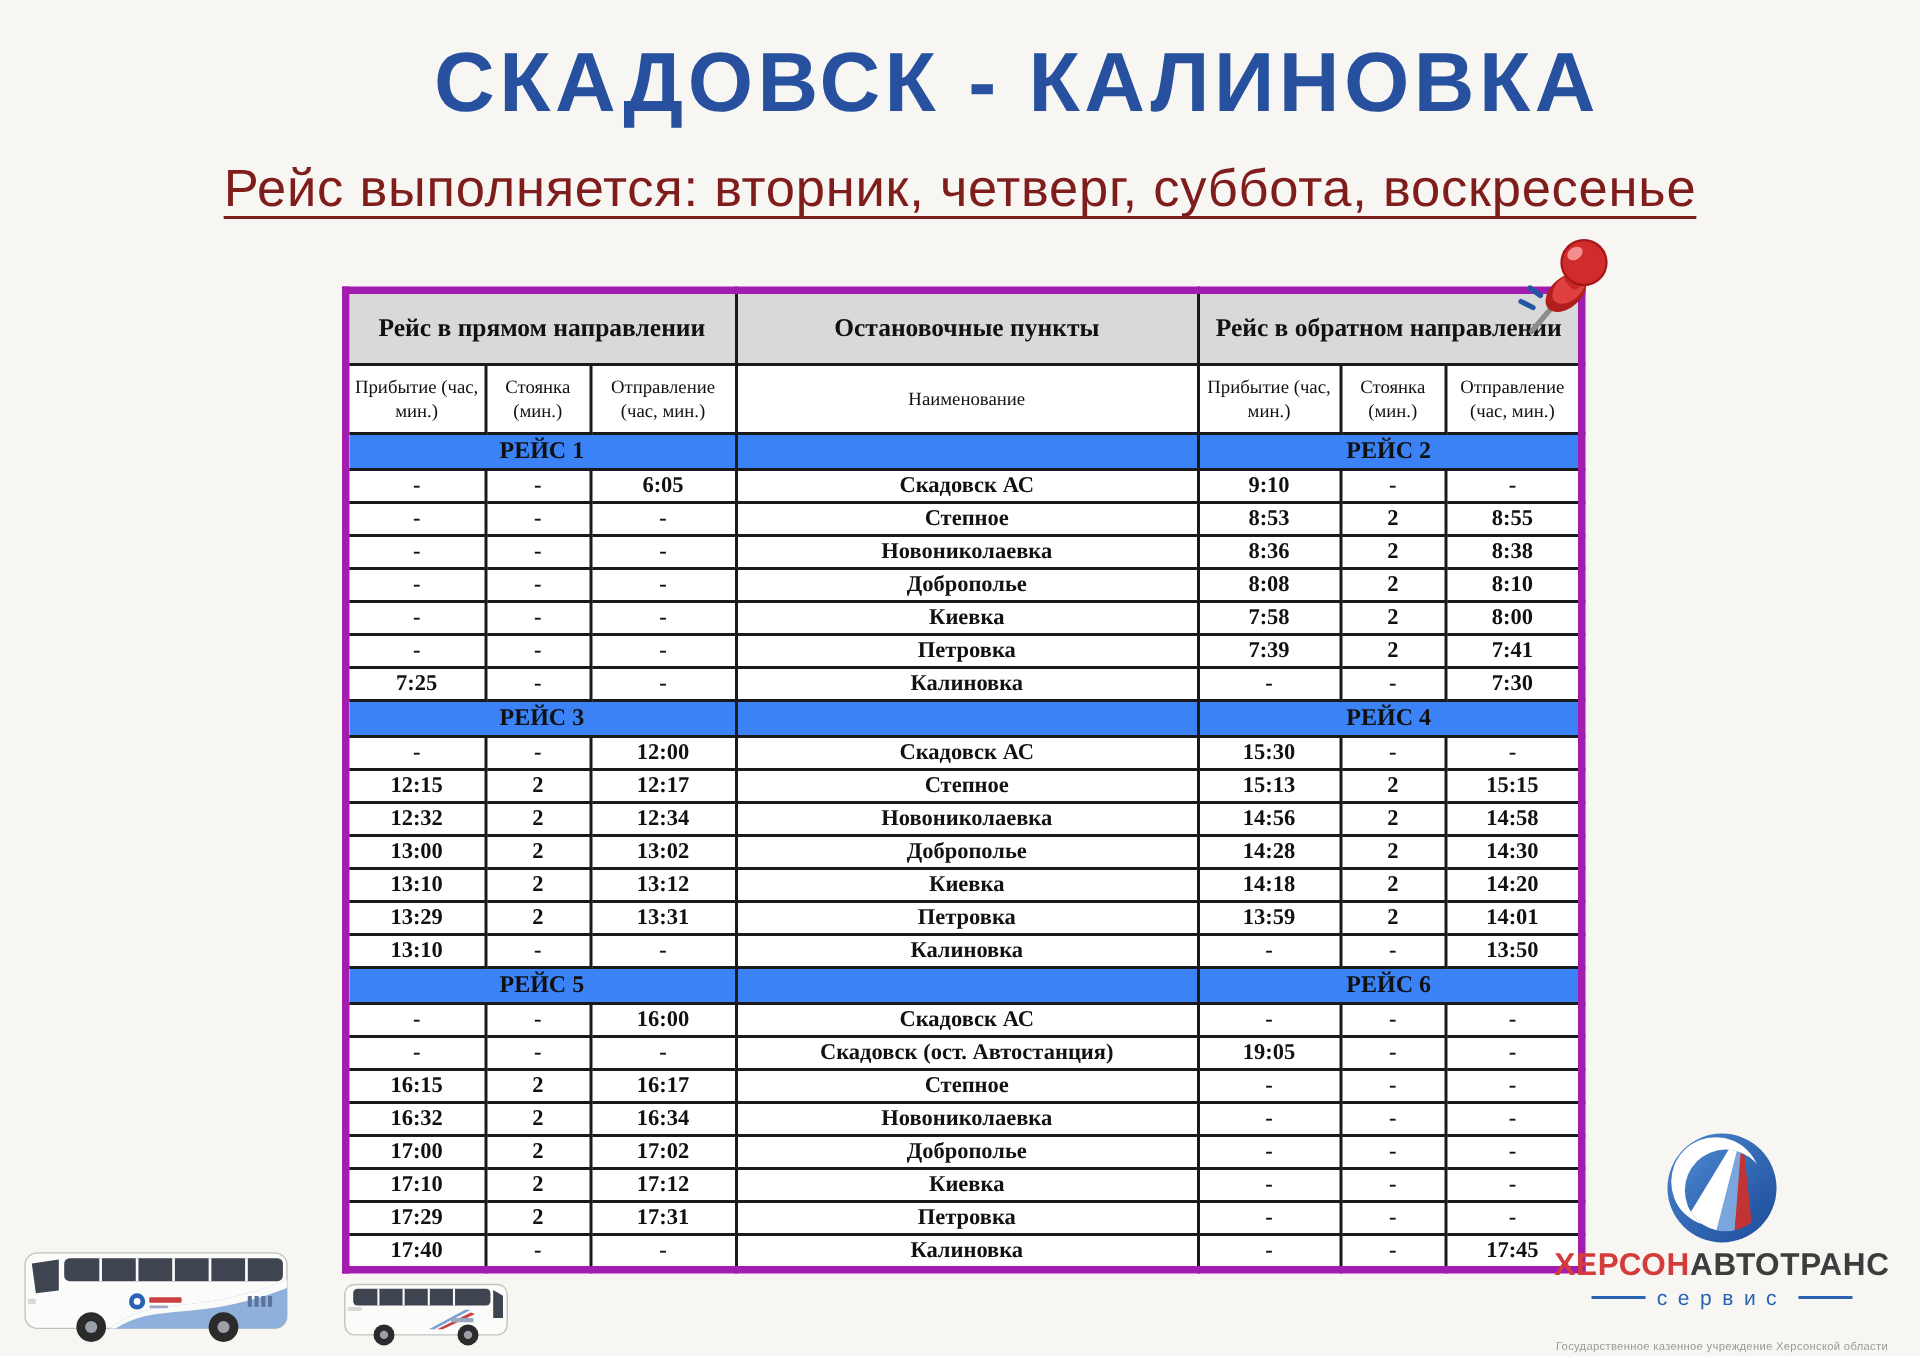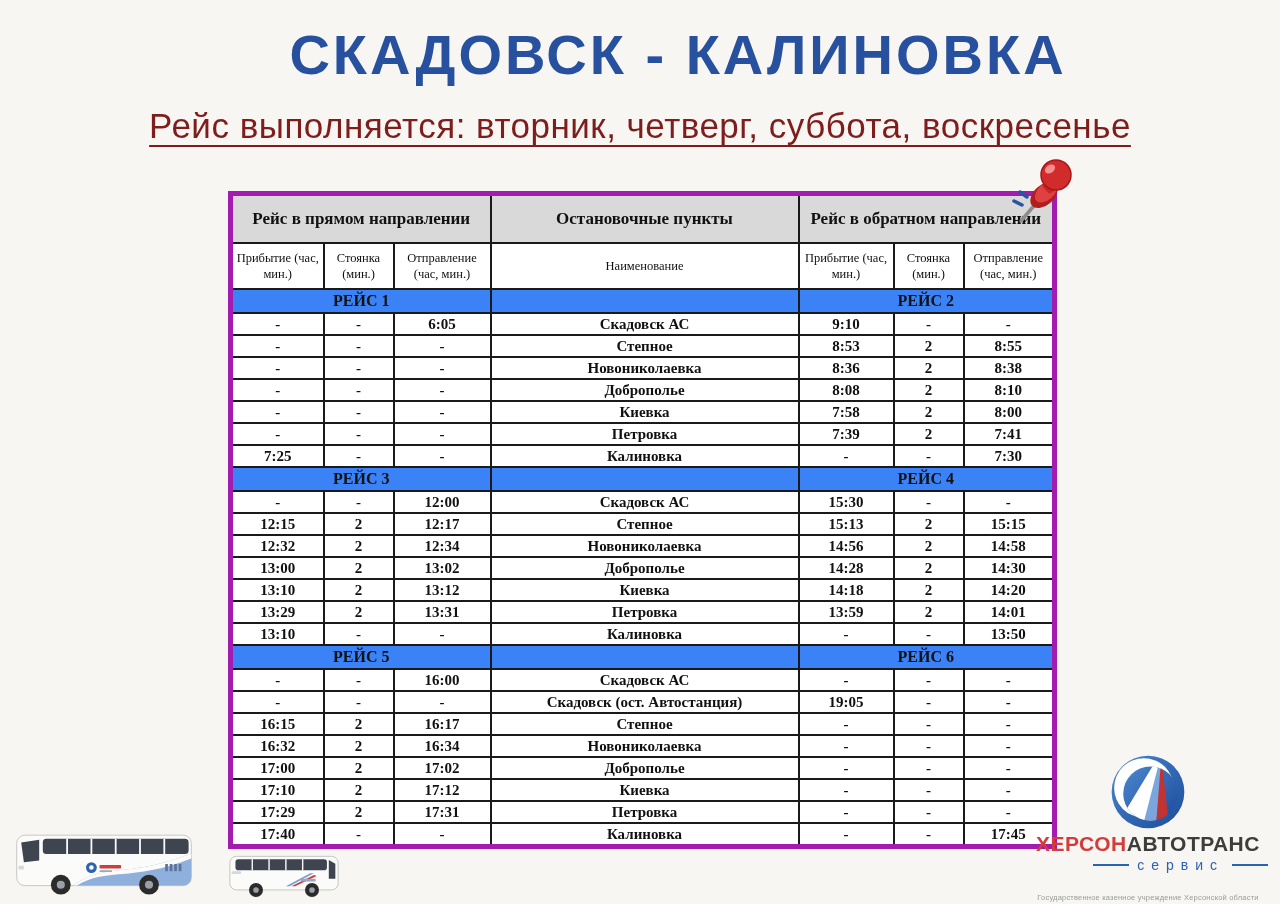--- a/index.html
+++ b/index.html
@@ -63,21 +63,21 @@
   .logo{
     position:absolute;right:12px;bottom:2px;width:240px;
     text-align:center;font-family:"Liberation Sans", sans-serif;
   }
   .logo-icon{width:76px;height:76px;display:block;margin:0 auto 2px;}
   .brand-line{font-size:21px;font-weight:bold;letter-spacing:.5px;line-height:1.1;}
   .brand-red{color:#d43c3c;}
   .brand-dark{color:#3d3d3d;}
   .brand-sub{
     margin-top:2px;color:#2a62b4;font-size:14px;letter-spacing:7px;
-    display:flex;align-items:center;justify-content:flex-end;gap:8px;font-weight:normal;
+    display:flex;align-items:center;justify-content:center;gap:8px;font-weight:normal;
   }
   .brand-sub .dash{width:36px;height:2px;background:#2a62b4;display:inline-block;}
   .tagline{margin-top:20px;font-size:7.5px;color:#9a9a9a;letter-spacing:.2px;}
 </style>
 </head>
 <body>
 
 <div>
 
   <h1 class="page-title">СКАДОВСК - КАЛИНОВКА</h1>

